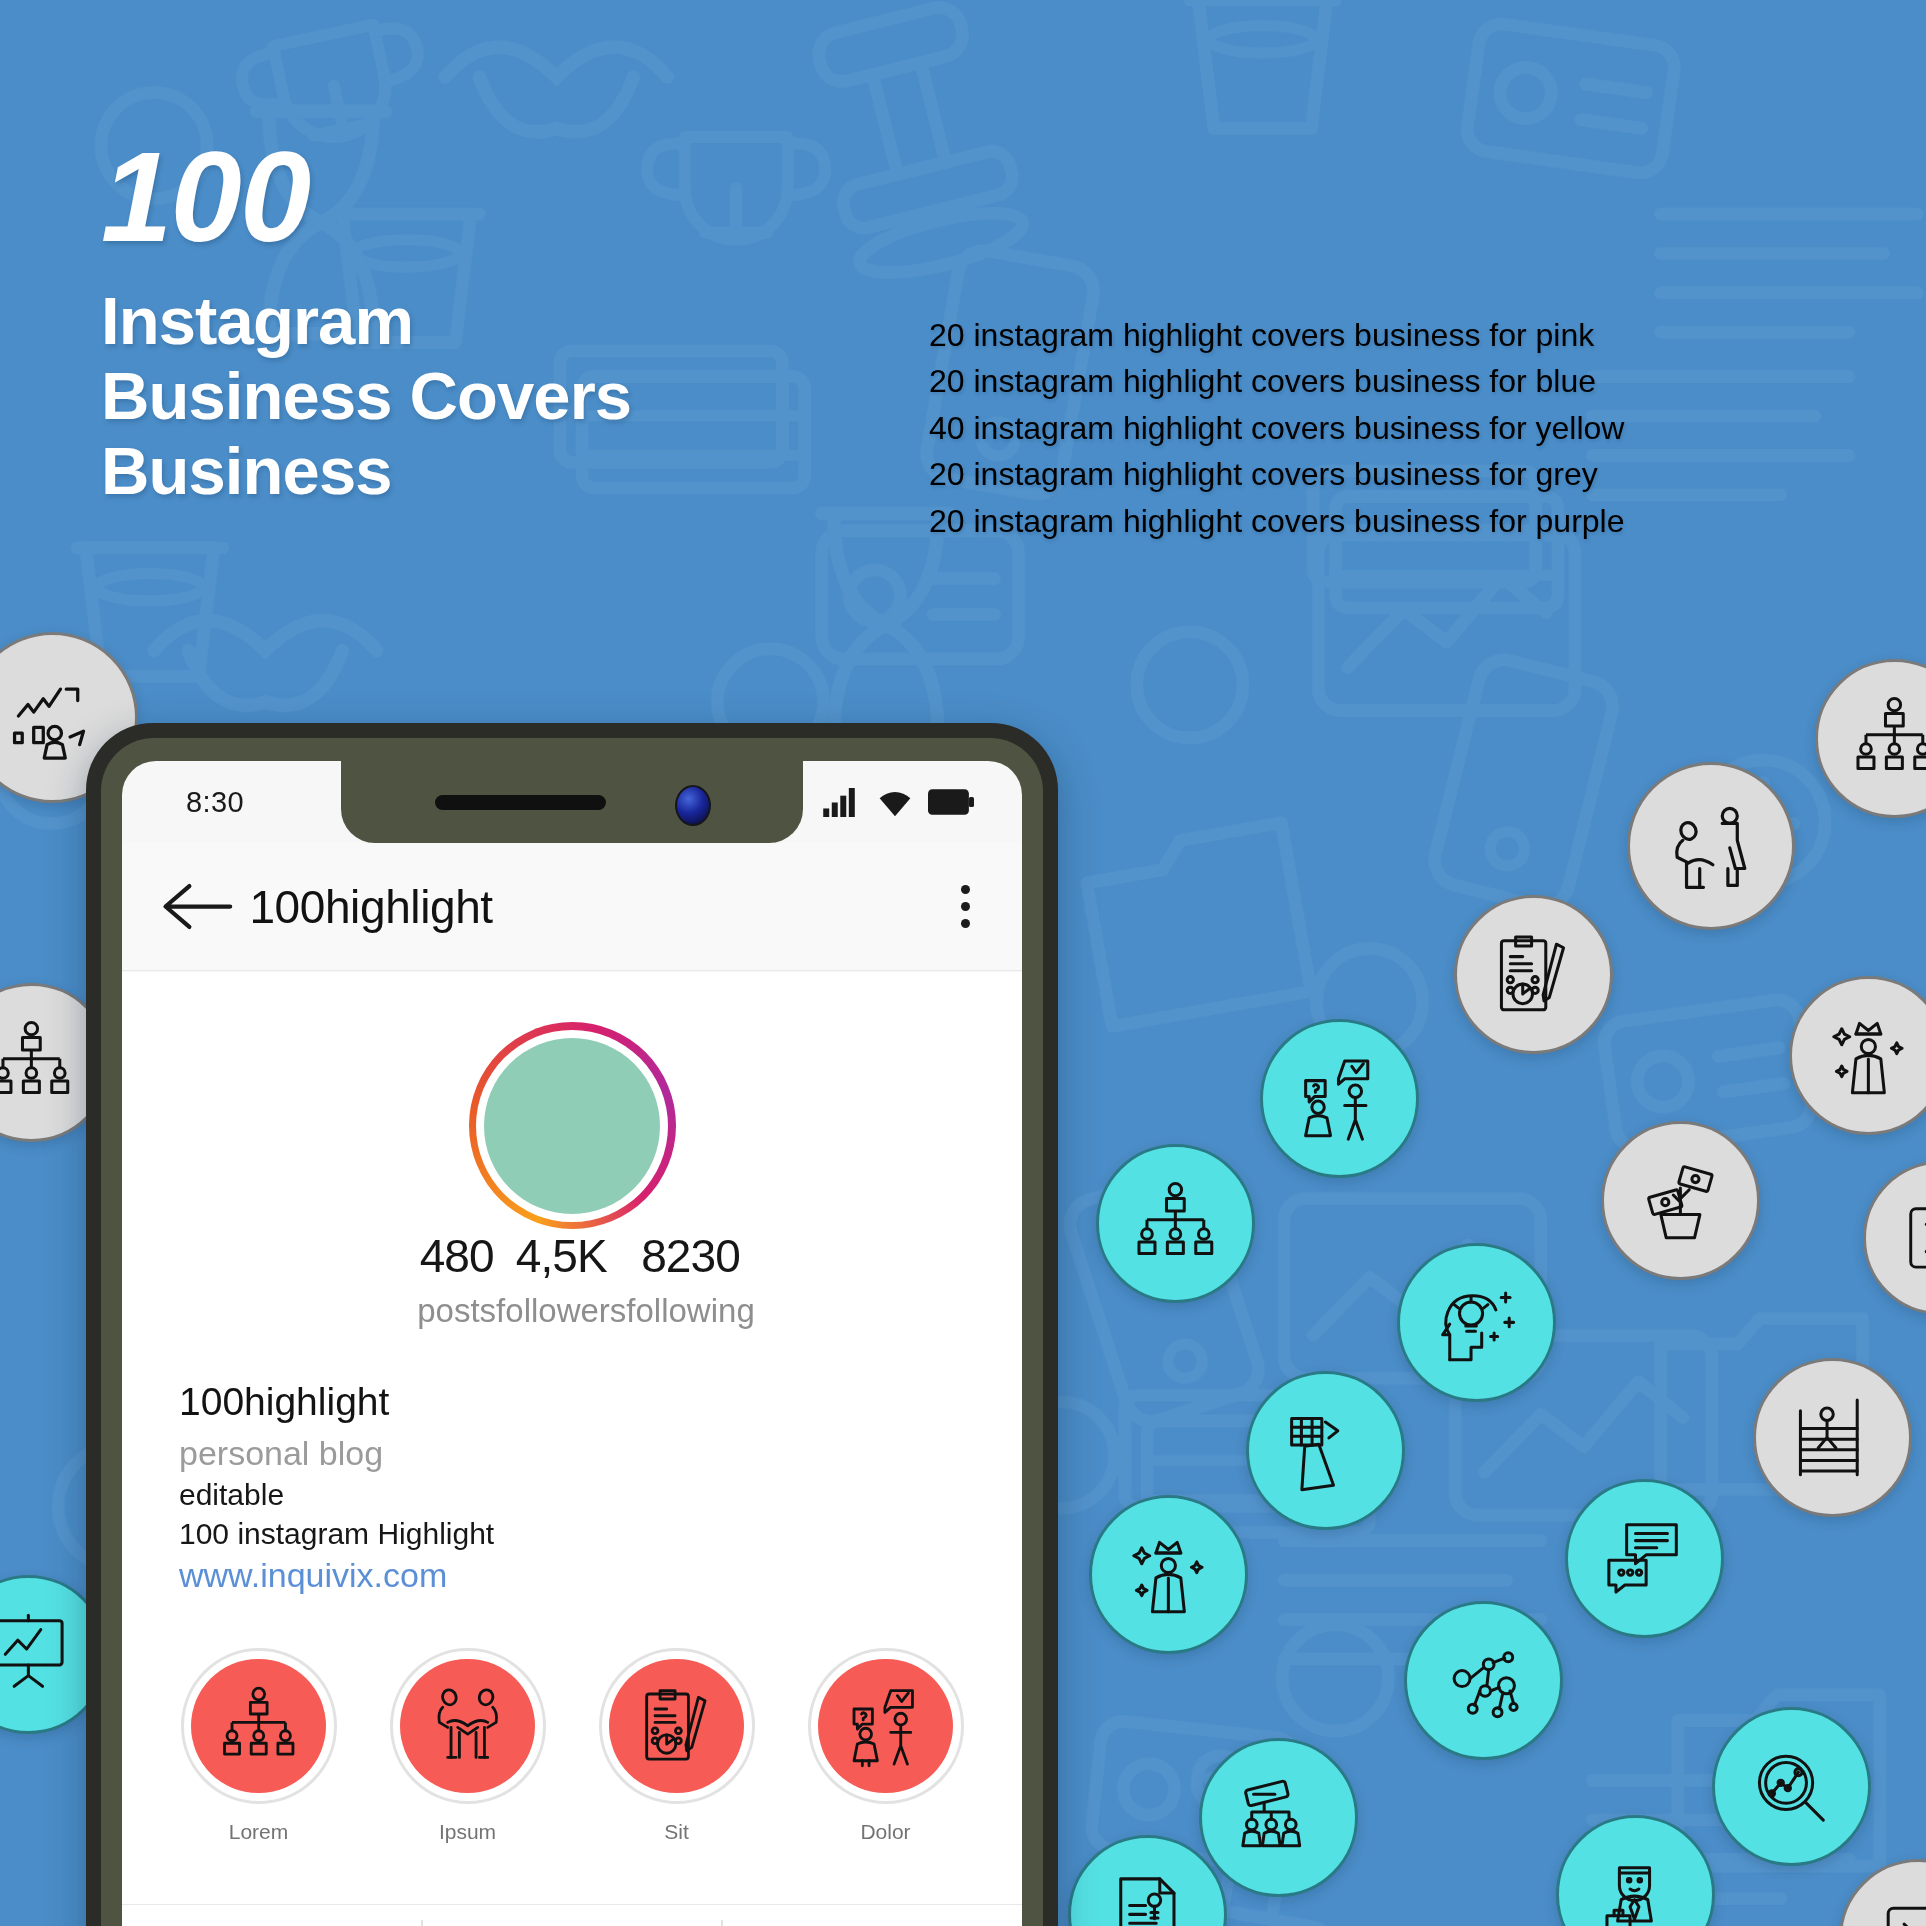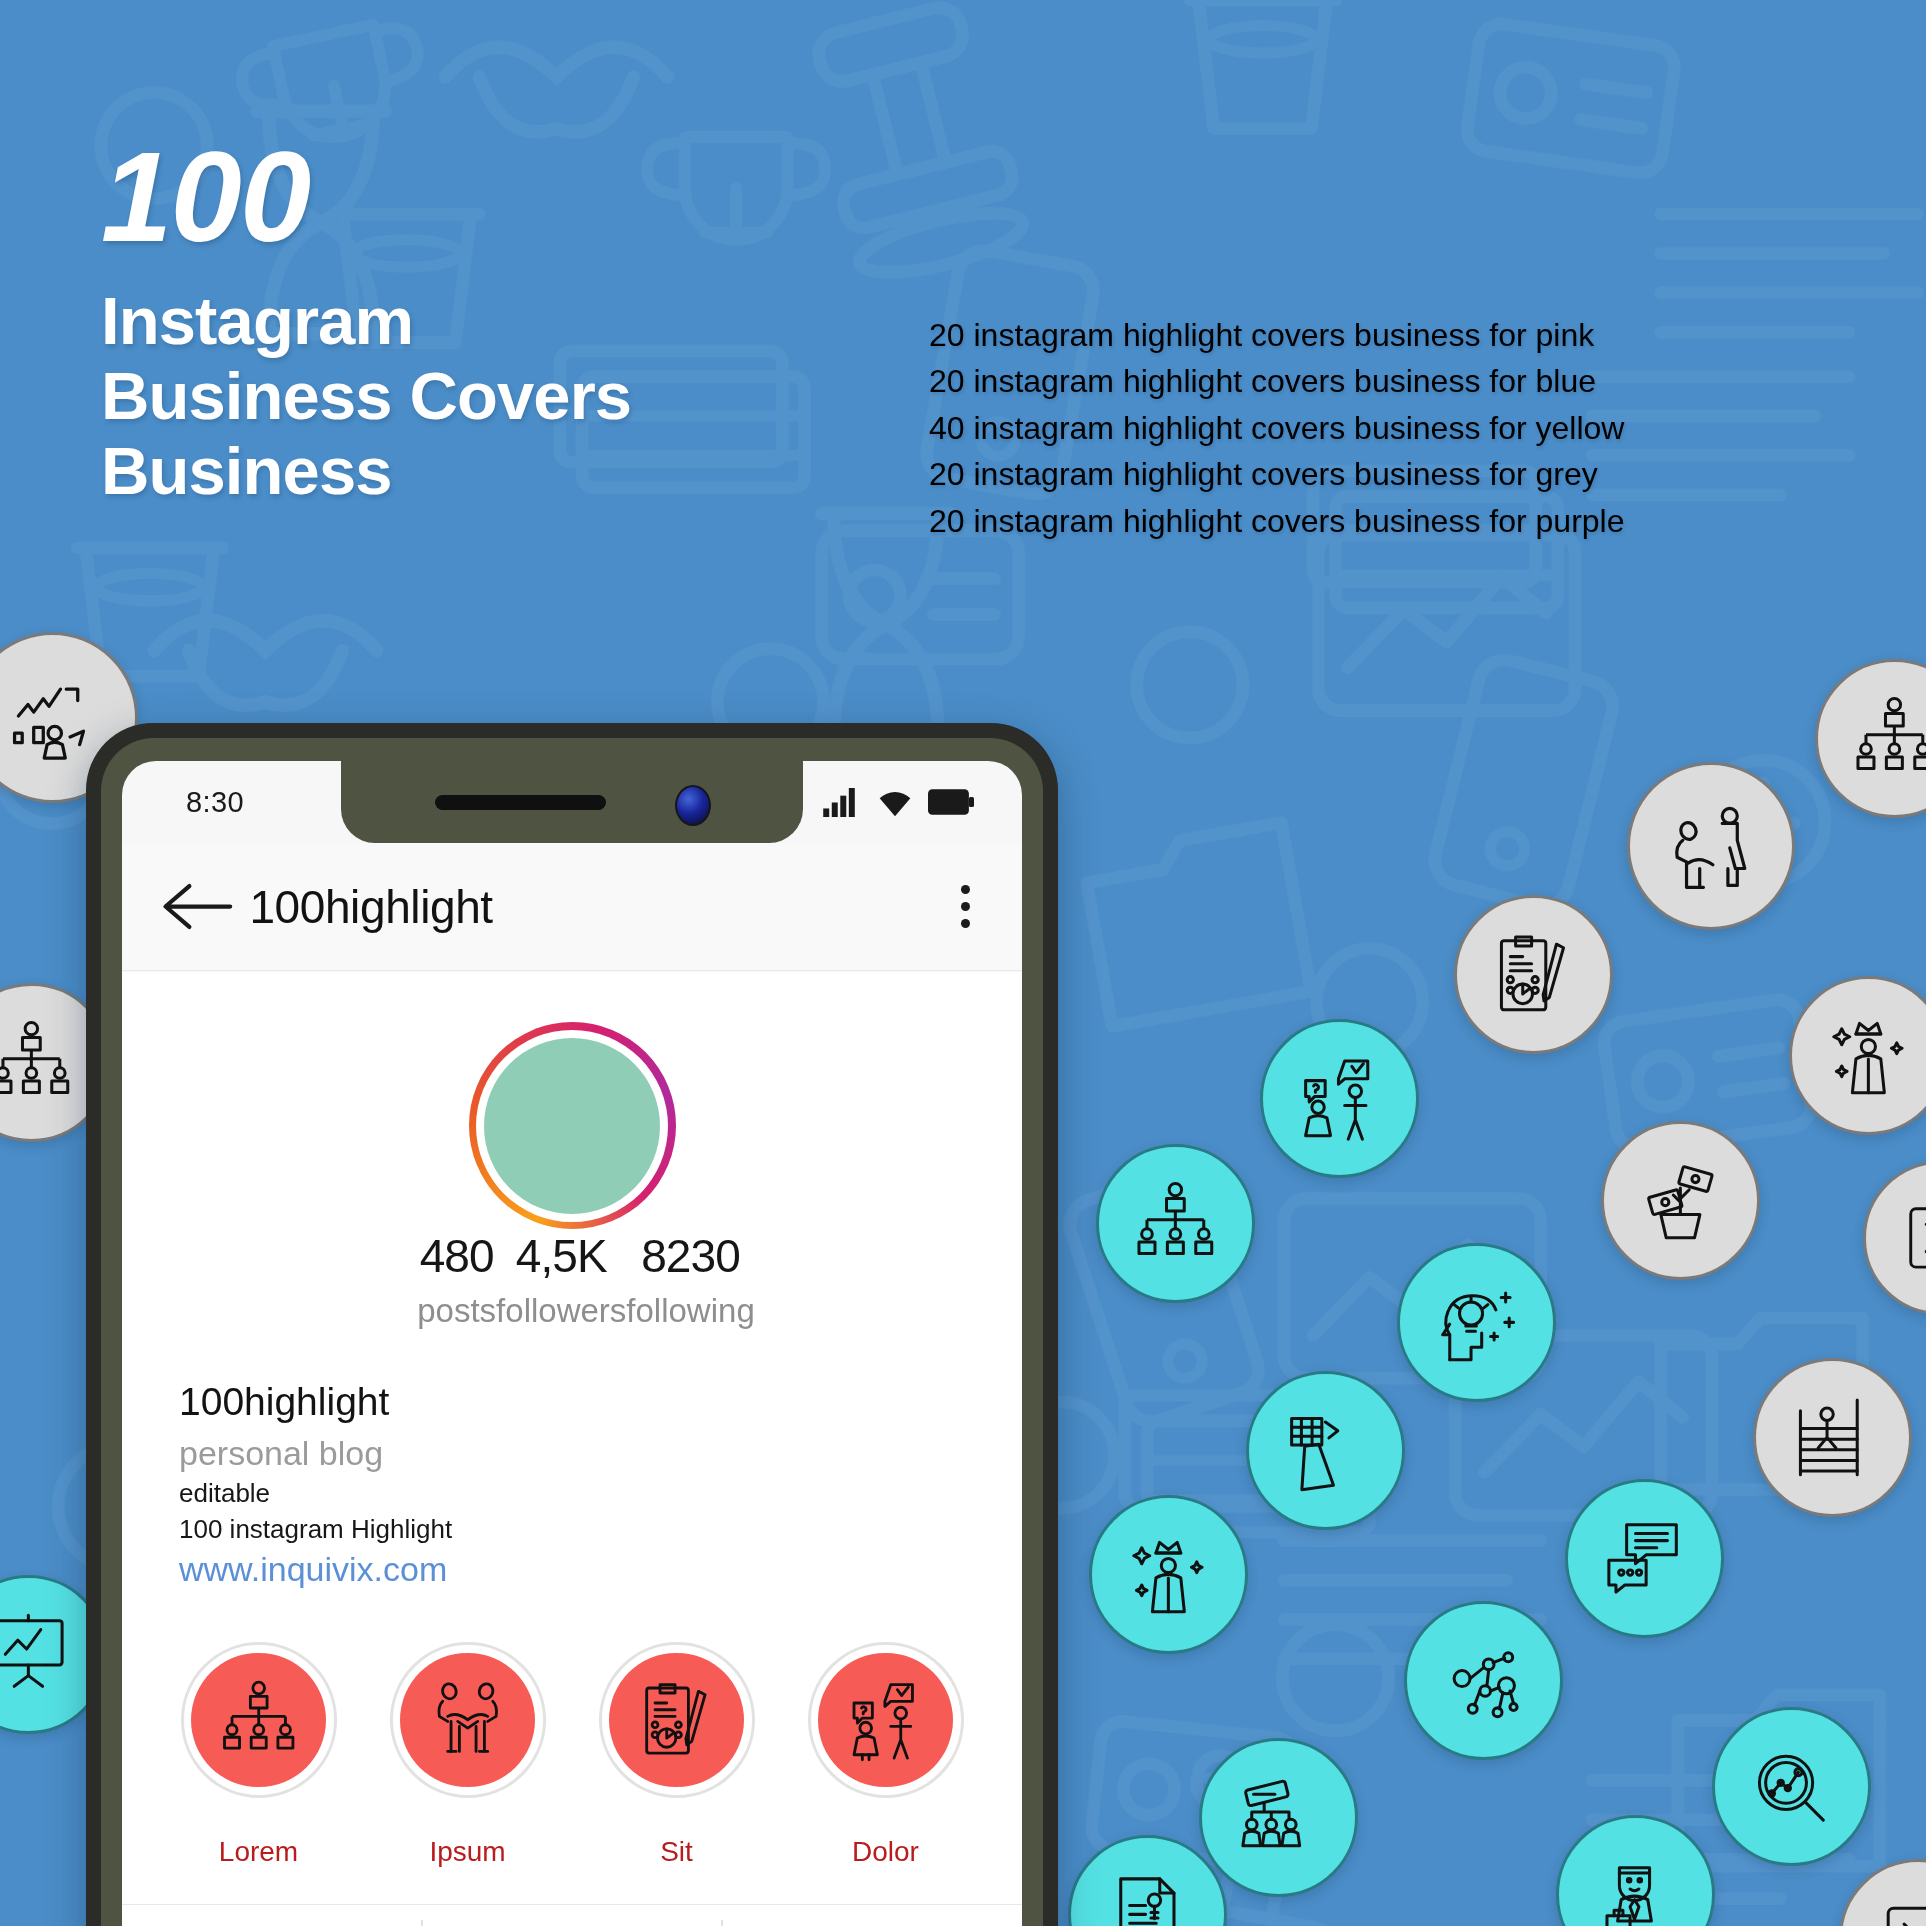--- a/index.html
+++ b/index.html
@@ -126,37 +126,37 @@
   #avatar-fill{ width:176px; height:176px; border-radius:50%; background:#8fcdb7; }
 
   #stats{ display:flex; flex:1; justify-content:space-around; padding:0 17px 0 45px; }
   .stat{ text-align:center; }
   .stat-value{ font-size:46px; color:#161616; letter-spacing:-0.9px; }
   .stat-label{ font-size:33px; color:#8e8e8e; margin-top:8.6px; }
 
   #bio{ padding:50px 57px 0 57px; }
   #bio-name{ font-size:39px; color:#131313; }
   #bio-category{ font-size:34px; color:#9b9b9b; margin-top:10.3px; }
-  .bio-line{ font-size:26px; color:#171717; margin-top:5.1px; }
+  .bio-line{ font-size:30px; color:#171717; margin-top:5.1px; }
   #bio-link{ font-size:34px; color:#5b8fd6; margin-top:5.1px; }
 
   #highlights{
     display:flex; padding:53px 39px 0 39px; justify-content:space-between;
   }
   .highlight{ width:195px; text-align:center; }
   .hl-ring{
     width:156px; height:156px; margin:0 auto; border-radius:50%;
     border:3.4px solid #e2e2e2; padding:7.7px;
     display:flex; align-items:center; justify-content:center;
   }
   .hl-circle{
     width:100%; height:100%; border-radius:50%; background:#f75b56;
     display:flex; align-items:center; justify-content:center;
   }
-  .hl-label{ margin-top:38px; font-size:28px; color:#b91c1c; }
+  .hl-label{ margin-top:16px; font-size:21px; color:#737373; }
 
   #action-bar{
     position:absolute; left:0; right:0; bottom:0; height:103px;
     border-top:1.7px solid #e8e8e8; display:flex;
   }
   .action-btn{
     flex:1; display:flex; align-items:center; justify-content:center;
     font-size:34px; color:#5b8fd6;
   }
   .action-sep{ width:1.7px; background:#e2e2e2; margin:15.4px 0; }

